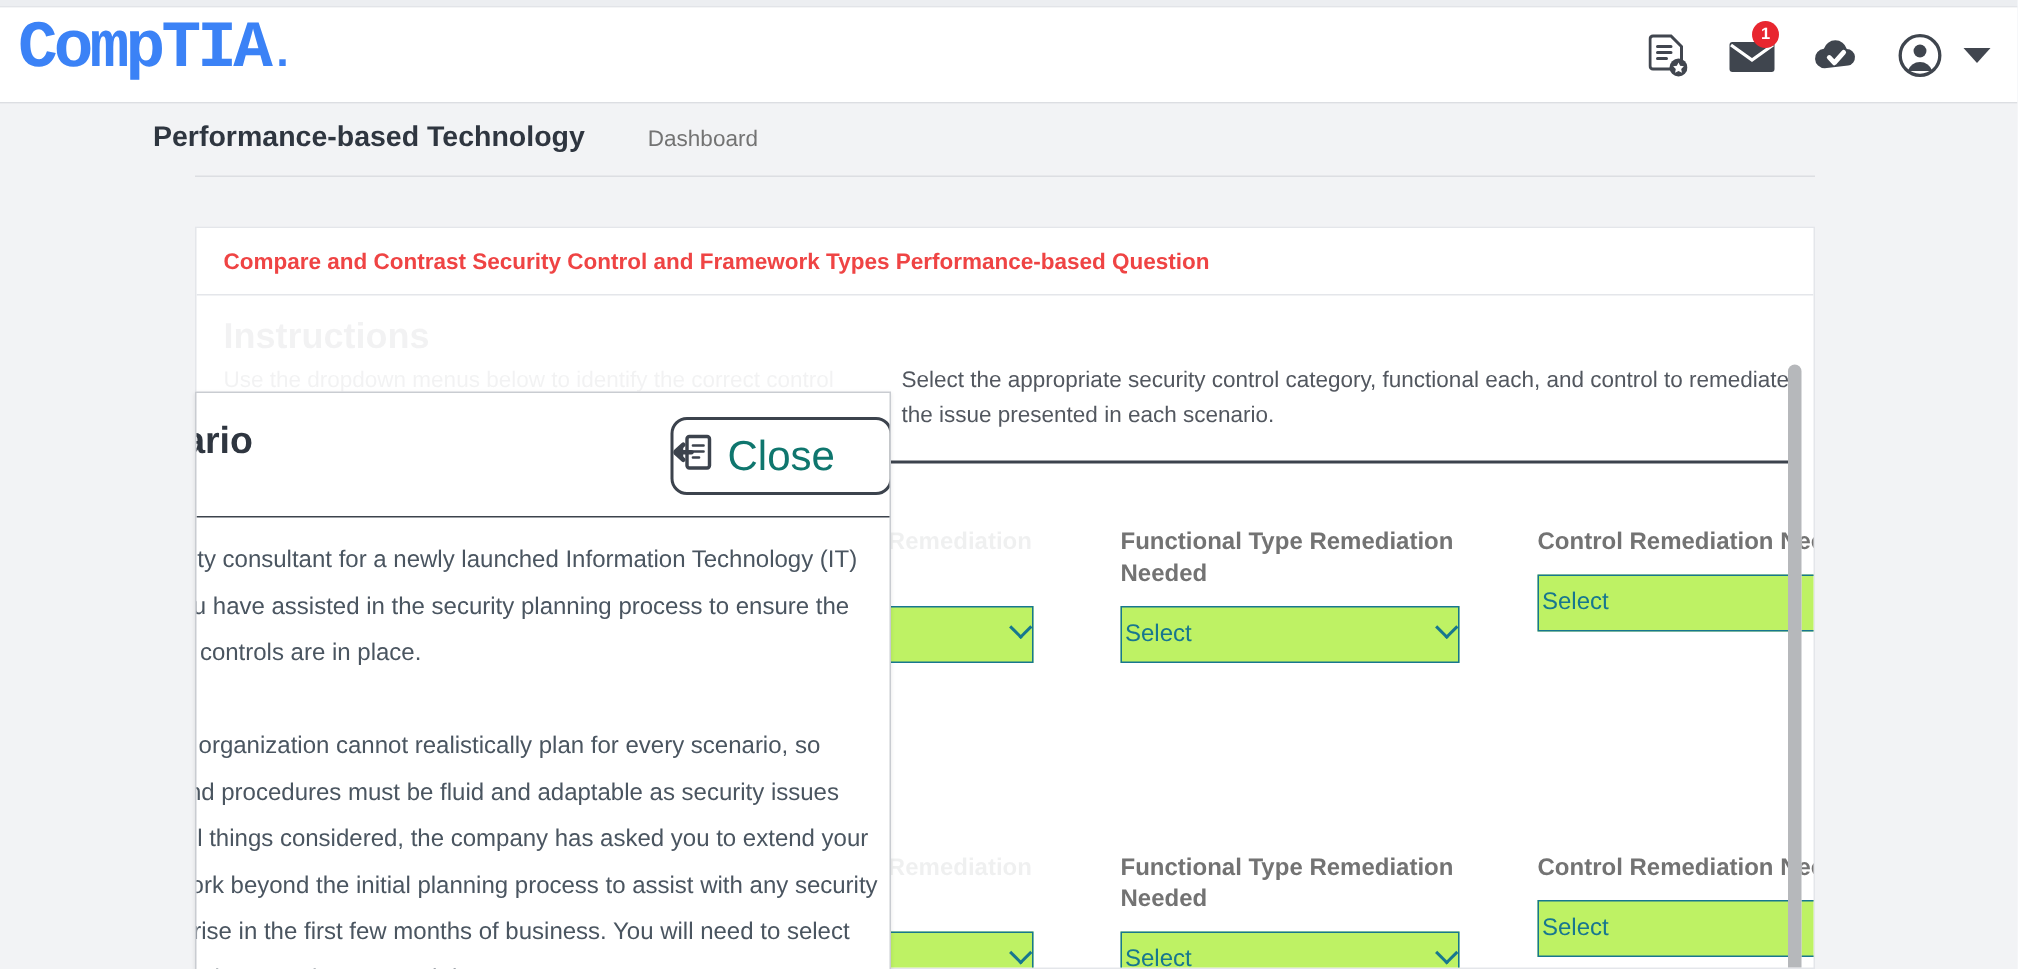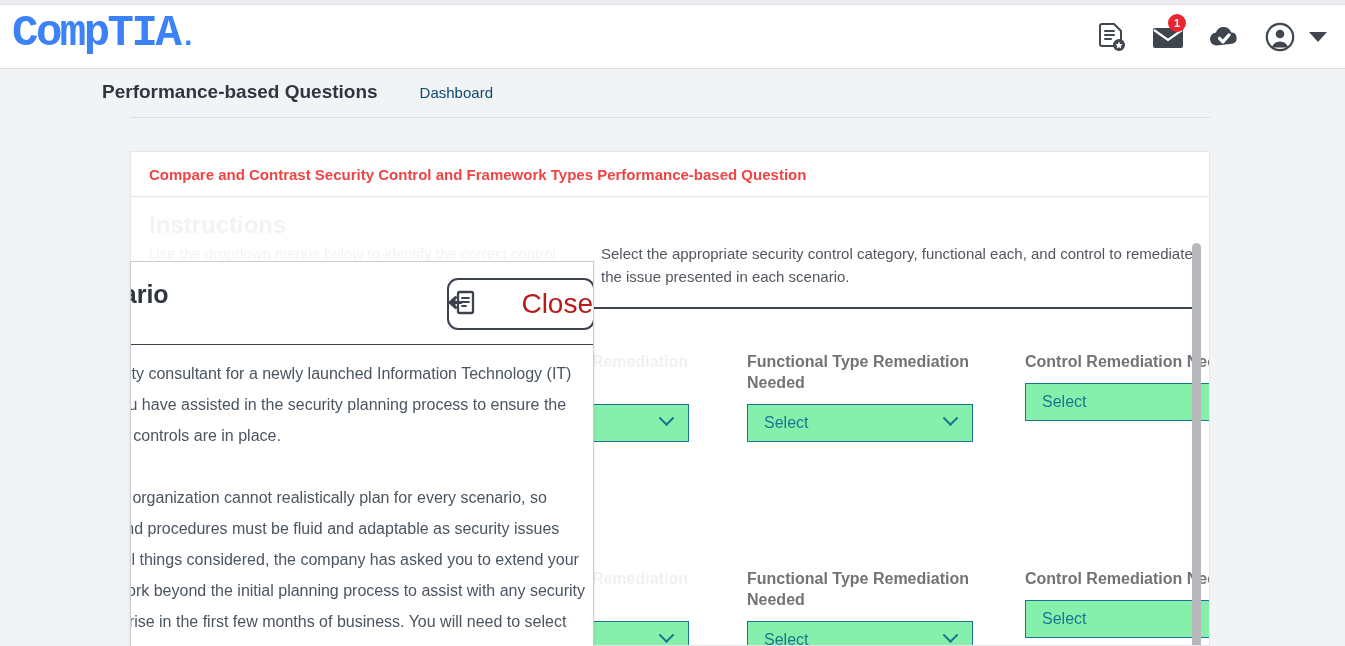--- a/index.html
+++ b/index.html
@@ -62,21 +62,21 @@
     position: absolute; left: 130px; top: 12px; width: 1080px;
     border-bottom: 1px solid #dcdee2;
     padding-bottom: 14px;
     display: flex; align-items: baseline; gap: 42px;
   }
   .crumb-title {
     font-size: 19px; font-weight: 700; color: #2f3640;
     margin-left: -28px;
     white-space: nowrap;
   }
-  .crumb-link { font-size: 15px; color: #0c4a6e; }
+  .crumb-link { font-size: 15px; color: #737373; }
 
   
   .card {
     position: absolute; left: 130px; top: 82px;
     width: 1080px; height: 495px;
     background: #ffffff;
     border: 1px solid #e4e6ea;
     overflow: hidden;
   }
   .card-head {
@@ -124,23 +124,23 @@
   }
 
   .field-col { position: absolute; width: 226px; }
   .field-label {
     font-size: 16px; font-weight: 700; color: #737373;
     line-height: 1.3; margin-bottom: 10px;
   }
   .field-label.ghost { color: #2f3640; opacity: 0.07; }
   .select {
     height: 38px; width: 226px;
-    border: 1px solid #17778f; background: #86efac;
+    border: 1px solid #17778f; background: #bef264;
     display: flex; align-items: center; justify-content: space-between;
-    padding: 0 16px;
+    padding: 0 2px;
     font-size: 16px; color: #17778f;
   }
   .chev {
     width: 11px; height: 11px;
     border-right: 2.4px solid #17778f;
     border-bottom: 2.4px solid #17778f;
     transform: rotate(45deg) translate(-3px,-3px);
   }
 
   
@@ -181,22 +181,22 @@
     font-size: 16px; color: #4a5560; line-height: 31px;
     white-space: pre-wrap;
   }
 
   .close-btn {
     position: absolute; right: 0px; top: 16px;
     width: 148px; height: 52px;
     background: #ffffff;
     border: 2px solid #3c434d;
     border-radius: 11px;
-    display: flex; align-items: center; justify-content: space-between; gap: 9px;
-    color: #b91c1c;
+    display: flex; align-items: center; justify-content: flex-start; gap: 9px;
+    color: #0f766e;
     cursor: pointer;
   }
   .close-label { font-size: 28px; font-weight: 400; line-height: 1; }
 </style>
 </head>
 <body>
 
 <div class="top-strip"></div>
 
 <div class="header">
@@ -237,21 +237,21 @@
       </svg>
     </div>
 
     <div class="caret-down"></div>
   </div>
 </div>
 
 <div class="page">
 
   <div class="crumbbar">
-    <div class="crumb-title">Performance-based Questions</div>
+    <div class="crumb-title">Performance-based Technology</div>
     <div class="crumb-link">Dashboard</div>
   </div>
 
   <div class="card">
 
     <div class="card-head">Compare and Contrast Security Control and Framework Types Performance-based Question</div>
 
     <div class="faded-wrap">
 
       <div class="instr-title">Instructions</div>

